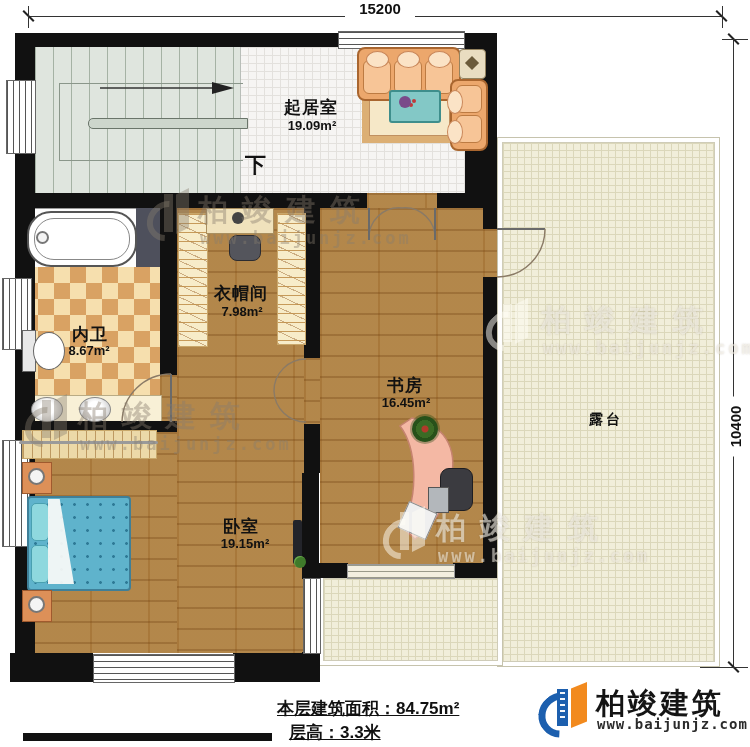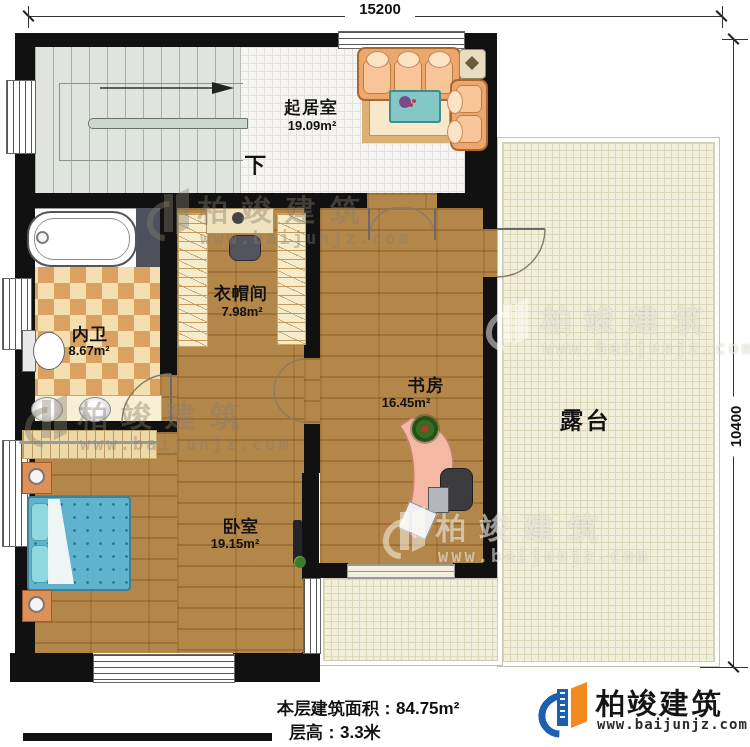--- a/index.html
+++ b/index.html
@@ -79,21 +79,21 @@
   .wm.dark .wm-url{color:rgba(135,125,110,.40);text-shadow:none;}
   .wm-logo{position:absolute;width:44px;height:58px;}
   .wm-logo .c{position:absolute;left:0;top:12px;width:26px;height:30px;border:6px solid rgba(255,253,246,.50);border-radius:50%;border-top-color:transparent;border-right-color:transparent;transform:rotate(48deg);}
   .wm-logo .b1{position:absolute;left:16px;top:6px;width:9px;height:38px;background:rgba(255,253,246,.50);}
   .wm-logo .b2{position:absolute;left:28px;top:0;width:13px;height:46px;background:rgba(255,253,246,.50);clip-path:polygon(0 14%,100% 0,100% 86%,0 100%);}
   .wm.dark .wm-logo .c{border-color:rgba(135,125,110,.40);border-top-color:transparent;border-right-color:transparent;}
   .wm.dark .wm-logo .b1,.wm.dark .wm-logo .b2{background:rgba(135,125,110,.40);}
   
   .title-cn{position:absolute;font-weight:bold;font-size:34px;color:#111;letter-spacing:1px;white-space:nowrap;}
   .title-bar{position:absolute;background:#111;}
-  .foot-info{position:absolute;font-weight:bold;font-size:17px;color:#111;white-space:nowrap;}
+  .foot-info{position:absolute;font-weight:bold;font-size:17px;color:#111;white-space:nowrap;text-decoration:underline;}
   .logo{position:absolute;width:54px;height:52px;}
   .logo .c{position:absolute;left:-2px;top:10px;width:30px;height:32px;border:7px solid var(--brand-blue,#1c5fae);border-radius:50%;border-top-color:transparent;border-right-color:transparent;transform:rotate(48deg);}
   .logo .b1{position:absolute;left:16px;top:7px;width:11px;height:37px;background:var(--brand-blue,#1c5fae);
     background-image:repeating-linear-gradient(to bottom,rgba(255,255,255,.95) 0 2px,transparent 2px 6px);
     background-size:5px 80%;background-repeat:no-repeat;background-position:3px 3px;}
   .logo .b2{position:absolute;left:30px;top:0;width:16px;height:46px;background:var(--brand-orange,#f28a1e);clip-path:polygon(0 14%,100% 0,100% 86%,0 100%);}
   .brand-name{position:absolute;font-weight:900;font-size:29px;letter-spacing:3px;color:#141414;white-space:nowrap;}
   .brand-url{position:absolute;font-weight:bold;font-size:14px;letter-spacing:1px;color:#2b2b2b;font-family:"DejaVu Sans Mono",monospace;white-space:nowrap;}
   svg{position:absolute;overflow:visible;}
 </style>
@@ -285,25 +285,25 @@
     <div class="wm-url" style="position:absolute;left:54px;top:42px;">www.baijunjz.com</div>
   </div>
 
   <div class="room-name" style="left:311px;top:107px;">起居室</div>
   <div class="room-area" style="left:312px;top:125px;">19.09m²</div>
   <div class="room-name" style="left:256px;top:165px;font-size:21px;">下</div>
   <div class="room-name" style="left:90px;top:334px;">内卫</div>
   <div class="room-area" style="left:89px;top:350px;">8.67m²</div>
   <div class="room-name" style="left:241px;top:293px;">衣帽间</div>
   <div class="room-area" style="left:242px;top:311px;">7.98m²</div>
-  <div class="room-name" style="left:405px;top:385px;margin-left:21px;">书房</div>
+  <div class="room-name" style="left:405px;top:385px;">书房</div>
   <div class="room-area" style="left:406px;top:402px;">16.45m²</div>
   <div class="room-name" style="left:241px;top:526px;">卧室</div>
-  <div class="room-area" style="left:235px;top:543px;text-align:right;">19.15m²</div>
-  <div class="room-name" style="left:586px;top:420px;font-size:23px;letter-spacing:3px;">露台</div>
+  <div class="room-area" style="left:245px;top:543px;text-align:right;">19.15m²</div>
+  <div class="room-name" style="left:606px;top:420px;font-size:14px;letter-spacing:3px;">露台</div>
 
   <div class="title-bar" style="left:23px;top:733px;width:249px;height:8px;"></div>
   <div class="foot-info" style="left:277px;top:697px;">本层建筑面积：84.75m²</div>
   <div class="foot-info" style="left:277px;top:721px;margin-left:12px;">层高：3.3米</div>
 
   <div class="logo" style="left:541px;top:682px;">
     <span class="c"></span>
     <span class="b1"></span>
     <span class="b2"></span>
   </div>

